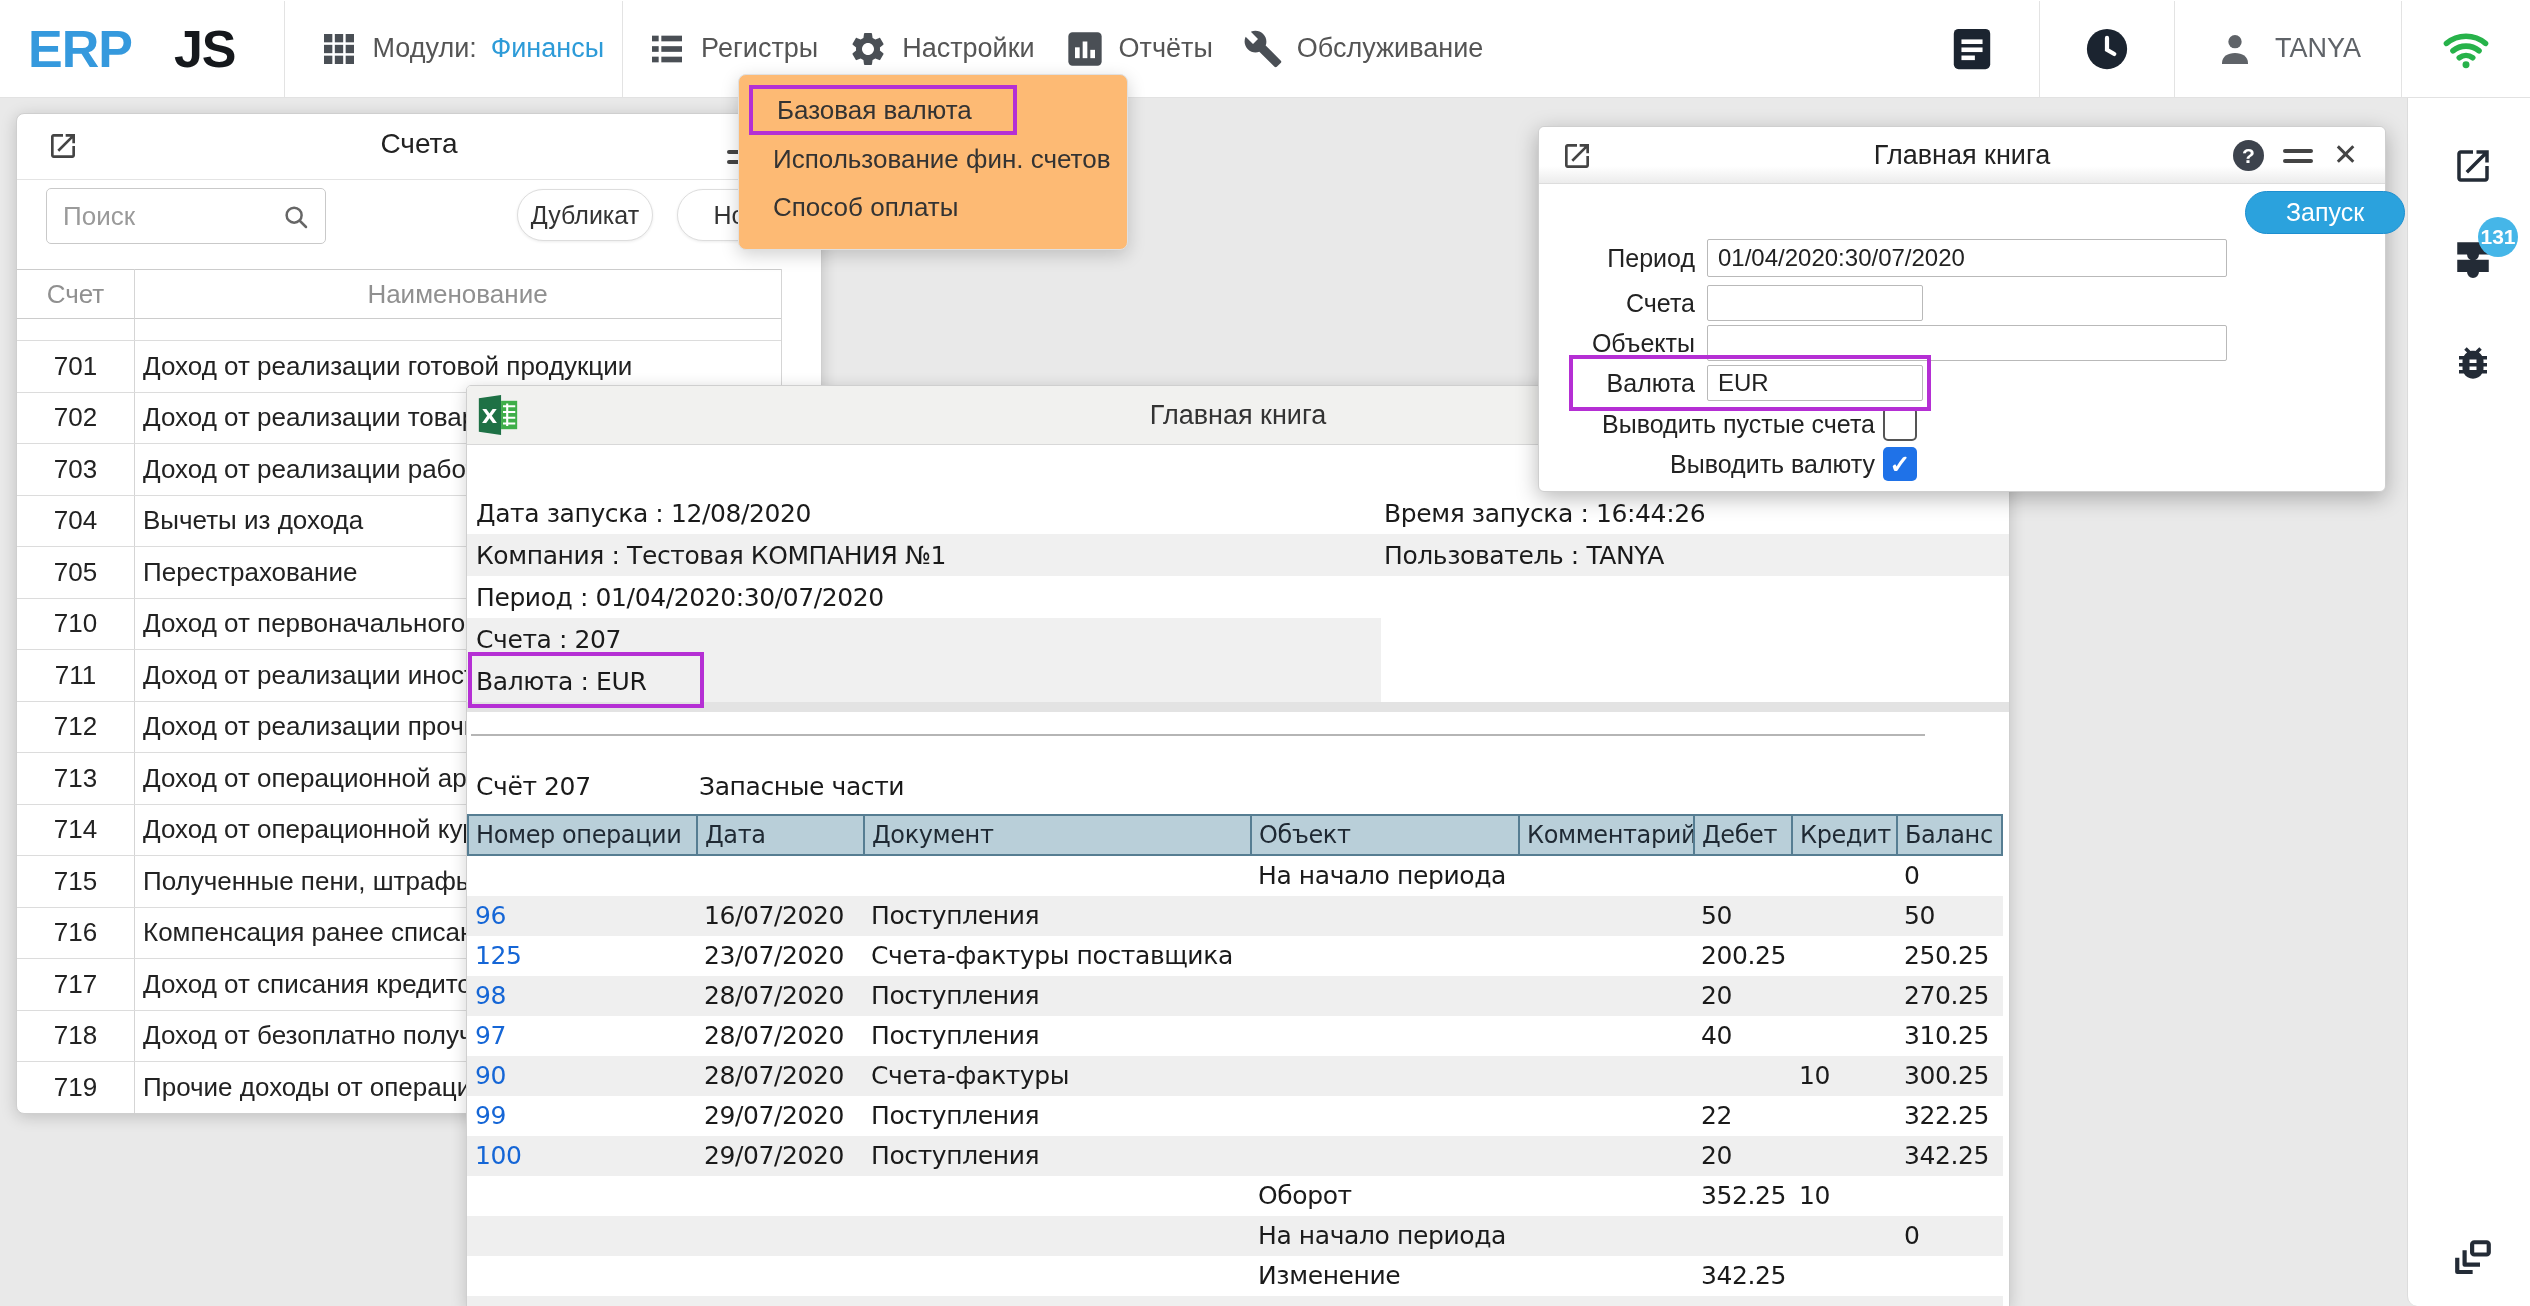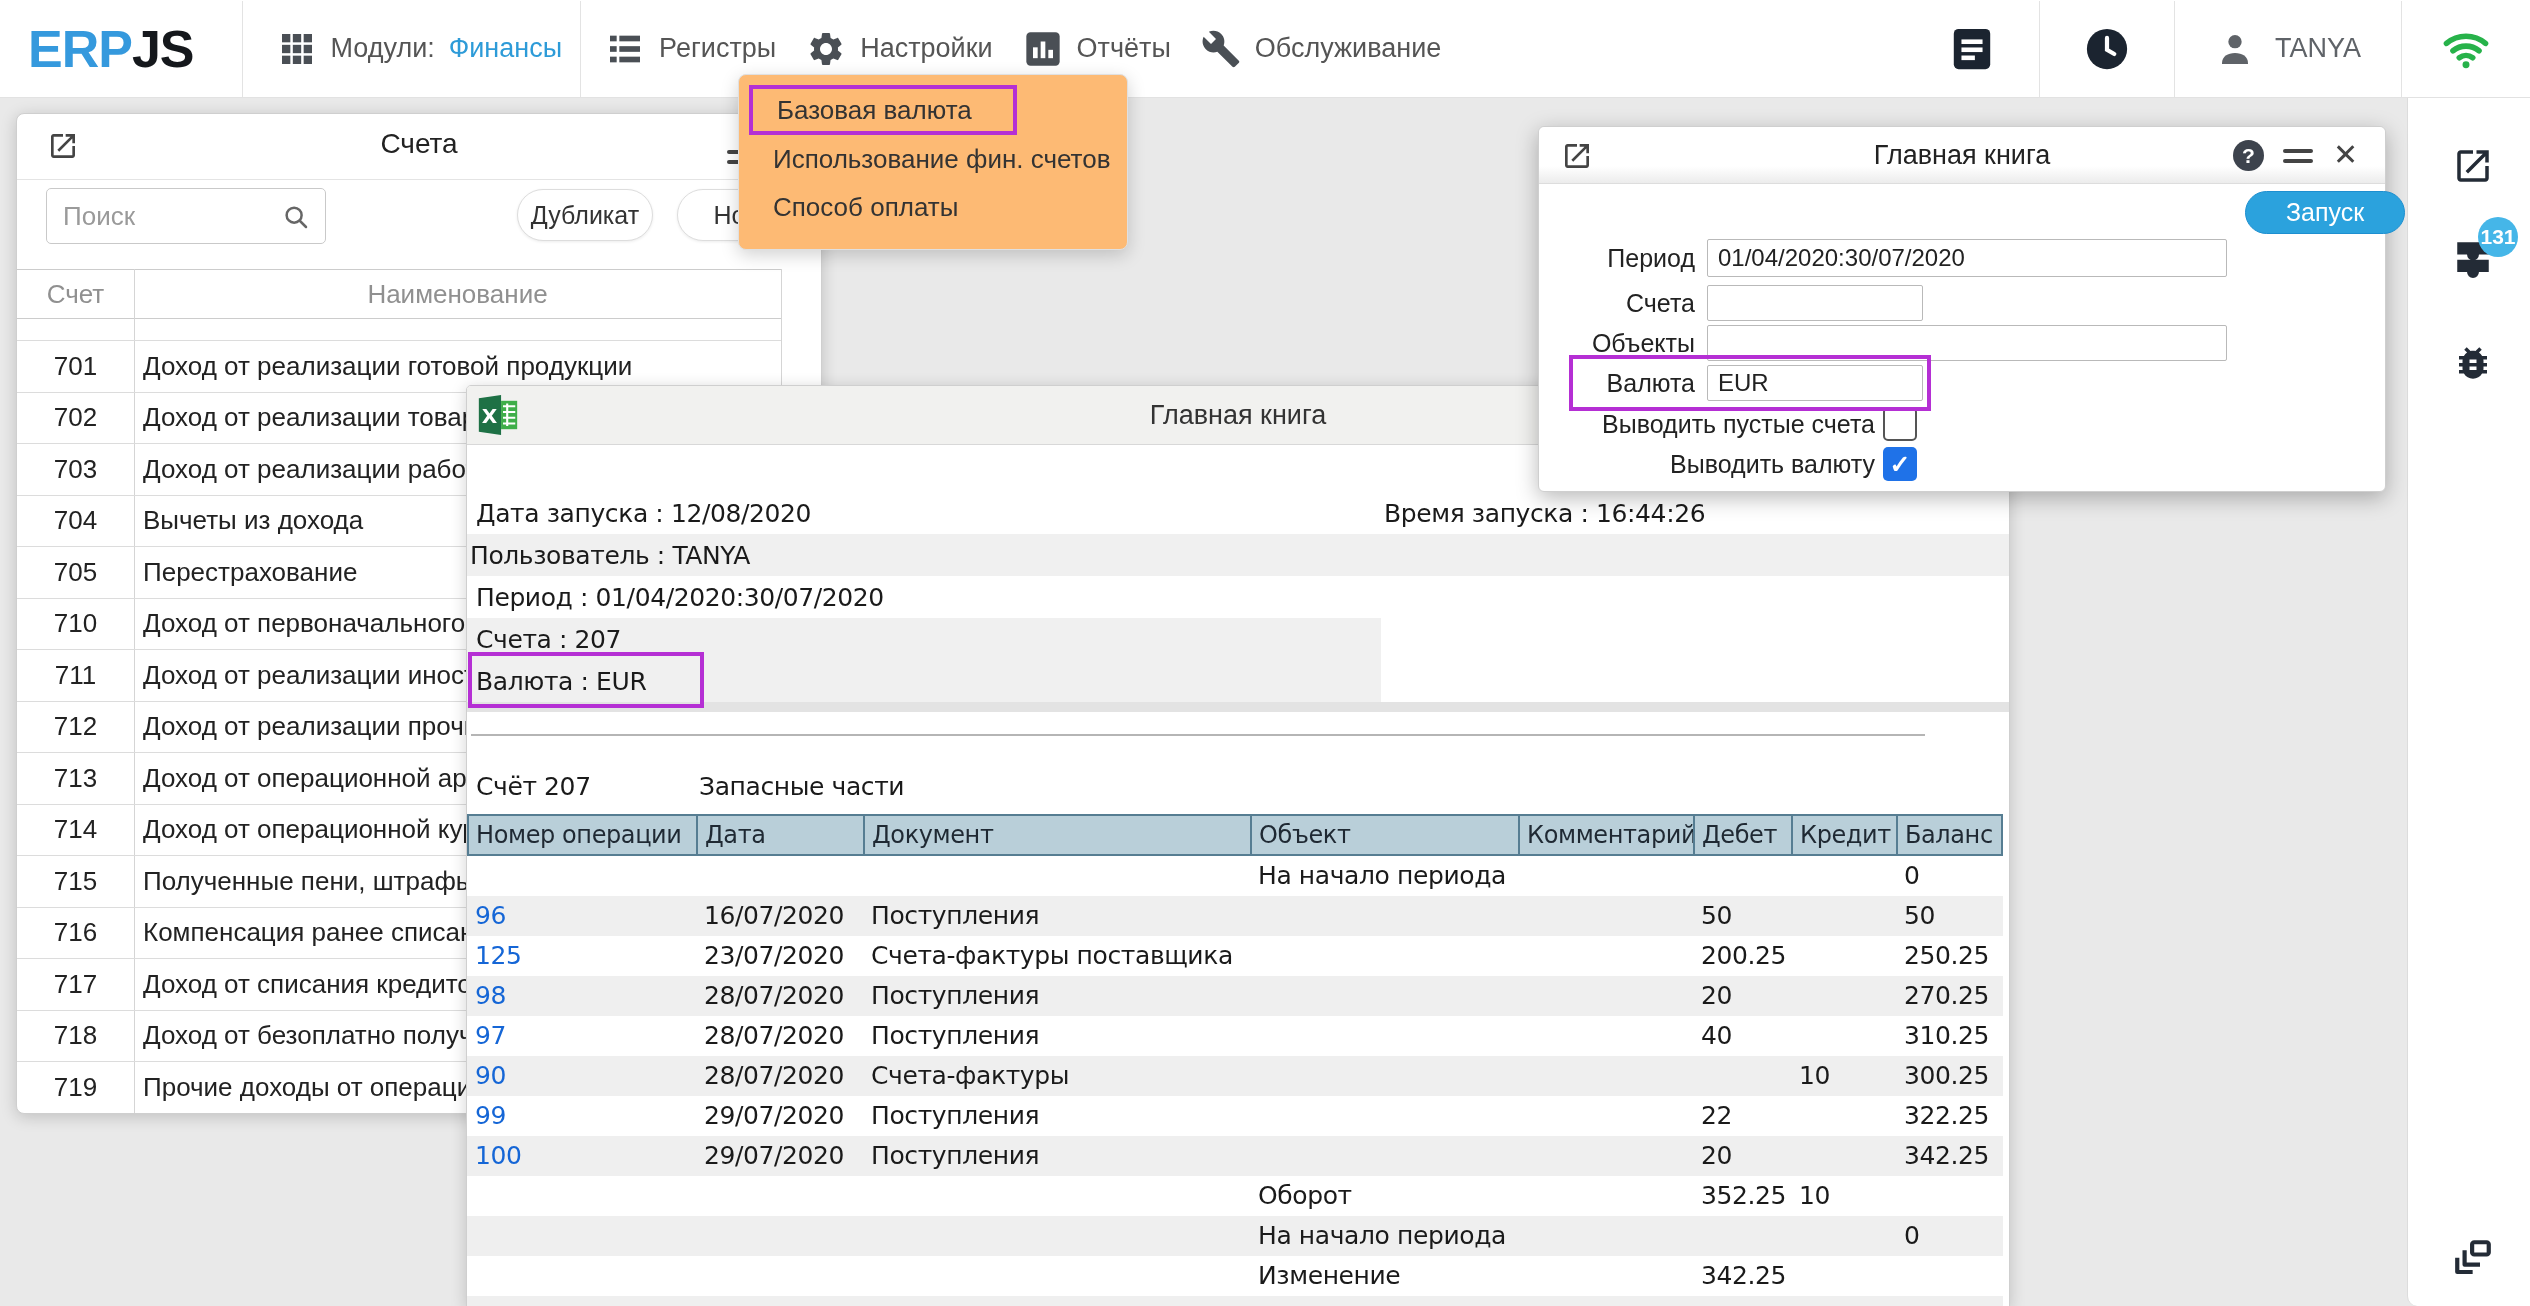--- a/index.html
+++ b/index.html
@@ -9,21 +9,21 @@
     font-family:"Liberation Sans", sans-serif;
     color:#3c4043;
   }
   
   #topbar{
     position:absolute;left:0;top:0;width:2530px;height:97px;background:#fff;
     border-bottom:1px solid #e2e2e2;display:flex;align-items:center;z-index:40;
   }
   .tb-div{width:1px;height:96px;background:#e3e3e3;flex:0 0 1px;}
   .logo{font-size:52px;font-weight:900;letter-spacing:-1px;margin-left:28px;margin-right:48px;white-space:nowrap;}
-  .logo .lp{color:#3599dd;} .logo .ls{color:#15181c;}
+  .logo .lp{color:#3599dd;} .logo .ls{color:#15181c;margin-left:42px;}
   .tb-item{display:flex;align-items:center;gap:14px;font-size:27px;color:#555;white-space:nowrap;cursor:default;}
   .tb-icon{width:40px;height:40px;flex:0 0 40px;color:#4a4f55;}
   .tb-link{color:#2d9bd8;}
   .tb-right{margin-left:auto;display:flex;align-items:center;height:96px;}
   .tb-sq{width:46px;height:46px;margin:0 44px;color:#1b2430;}
   .tb-user{display:flex;align-items:center;gap:20px;margin:0 40px;font-size:27px;color:#5f6368;}
   
   #sidebar{
     position:absolute;right:0;top:97px;width:122px;height:1209px;background:#fff;
     border-left:1px solid #dcdcdc;z-index:5;border-radius:0 0 0 10px;
@@ -372,20 +372,23 @@
 
   <div class="ir report-text" style="top:106px;">
     <div class="ir-left">
         <span>Дата запуска : 12/08/2020</span>
       </div>
     <div class="ir-right">
         <span>Время запуска : 16:44:26</span>
       </div>
   </div>
   <div class="ir report-text gray-full" style="top:148px;">
+    <div class="ir-left">
+        <span>Компания : Тестовая КОМПАНИЯ №1</span>
+      </div>
     <div class="ir-right">
         <span>Пользователь : TANYA</span>
       </div>
   </div>
   <div class="ir report-text" style="top:190px;">
     <div class="ir-left">
         <span>Период : 01/04/2020:30/07/2020</span>
       </div>
     <div class="ir-right"></div>
   </div>

